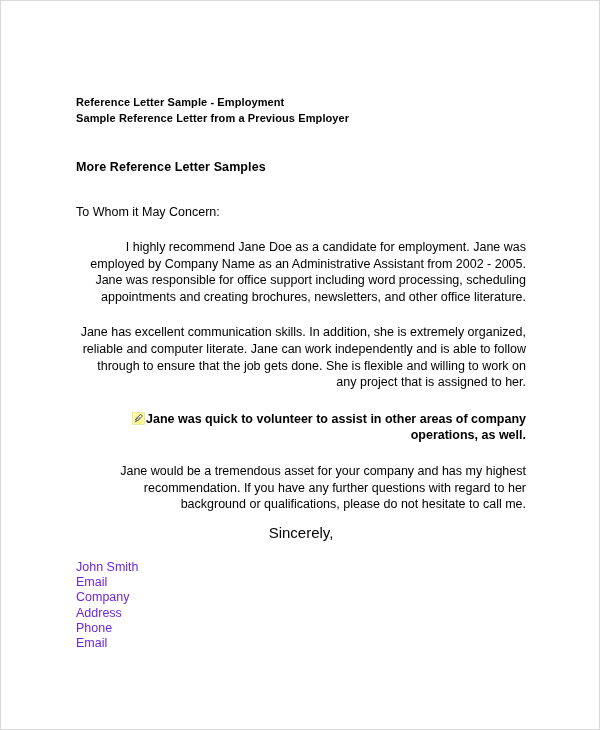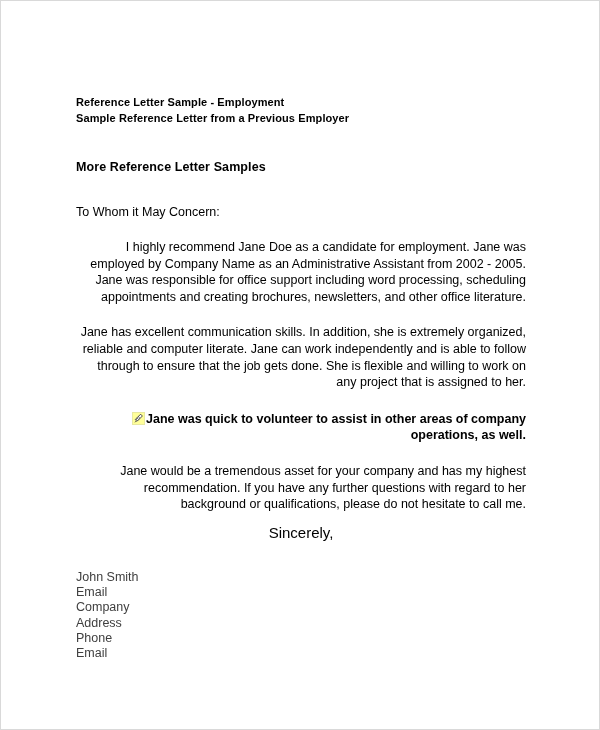--- a/index.html
+++ b/index.html
@@ -80,23 +80,23 @@
   }
   .closing {
     font-size: 15px;
     color: #000000;
     line-height: 16.5px;
     margin-top: 4px;
     text-align: center;
   }
   .signature-block {
     font-size: 12.5px;
-    color: #404040;
+    color: #6d28d9;
     line-height: 15.3px;
-    margin-top: 28px;
+    margin-top: 18px;
   }
   .signature-line {
     white-space: nowrap;
   }
 </style>
 </head>
 <body>
 
 <div class="page">
   <div class="doc-body">

